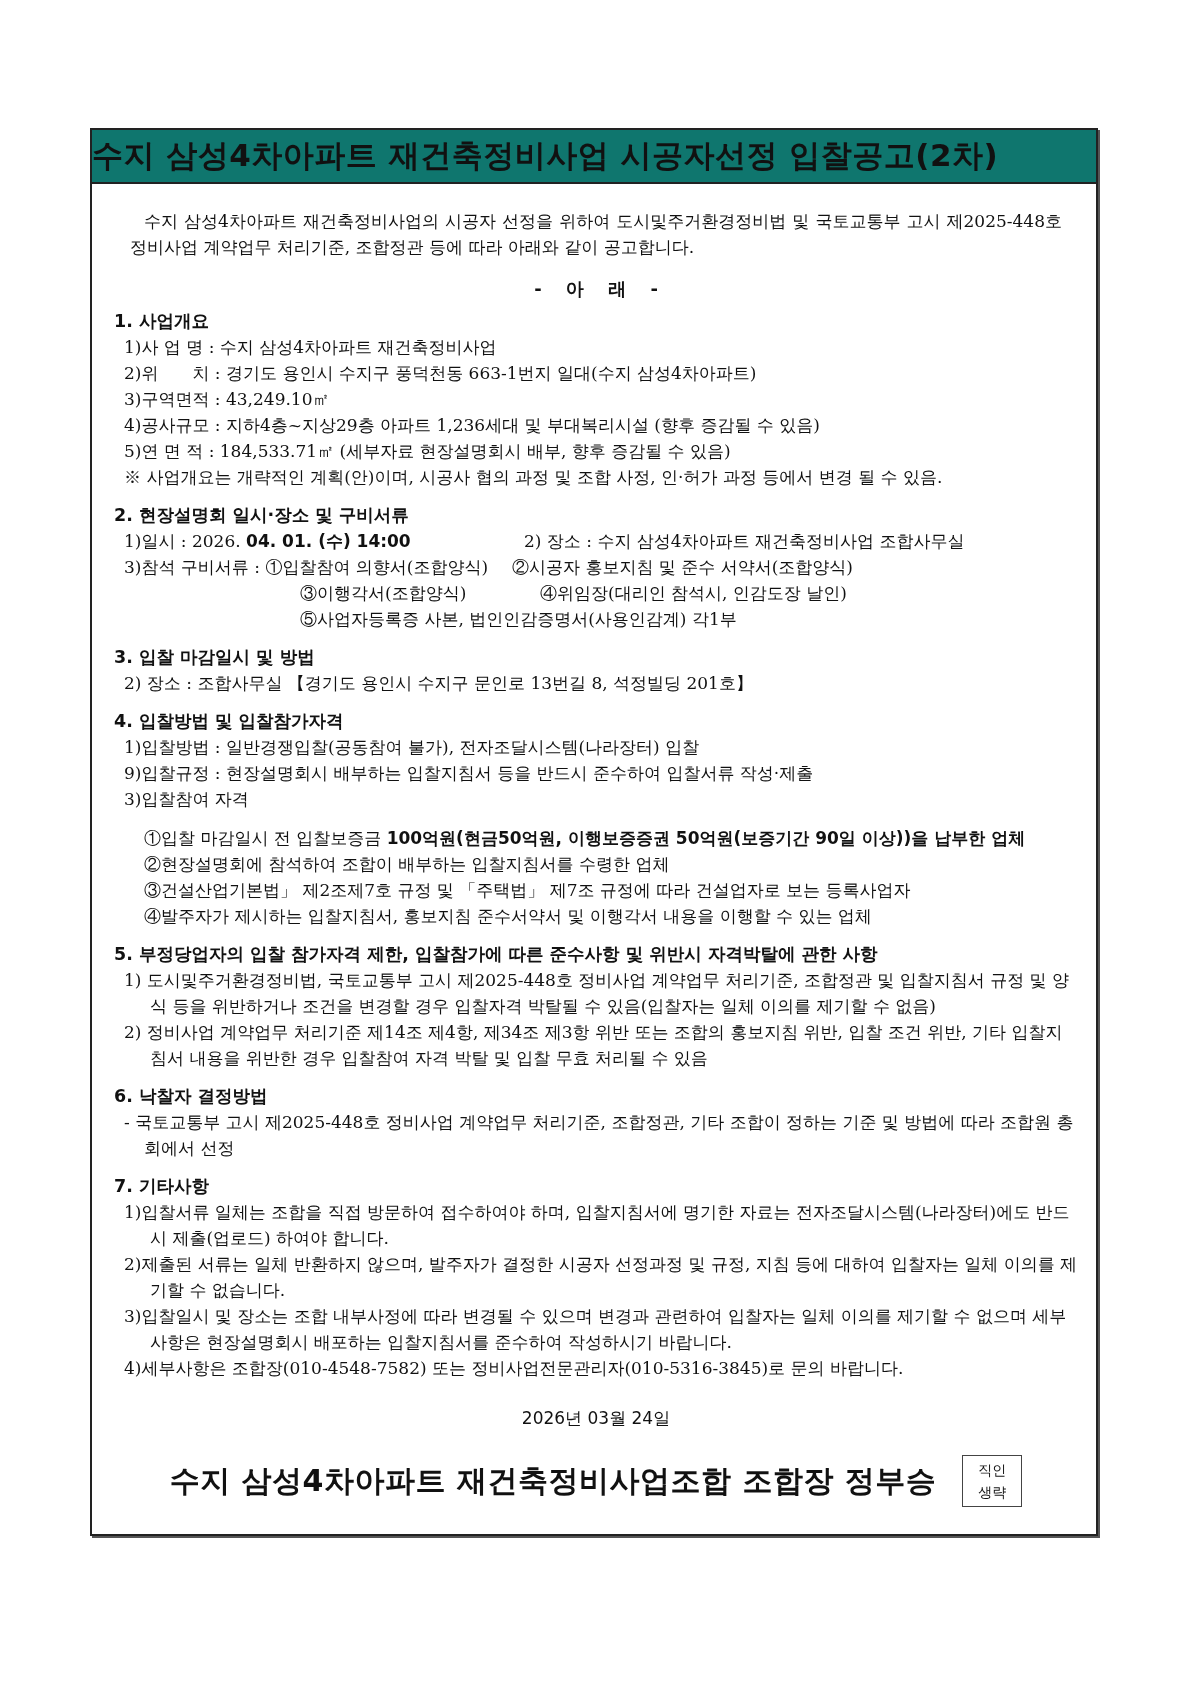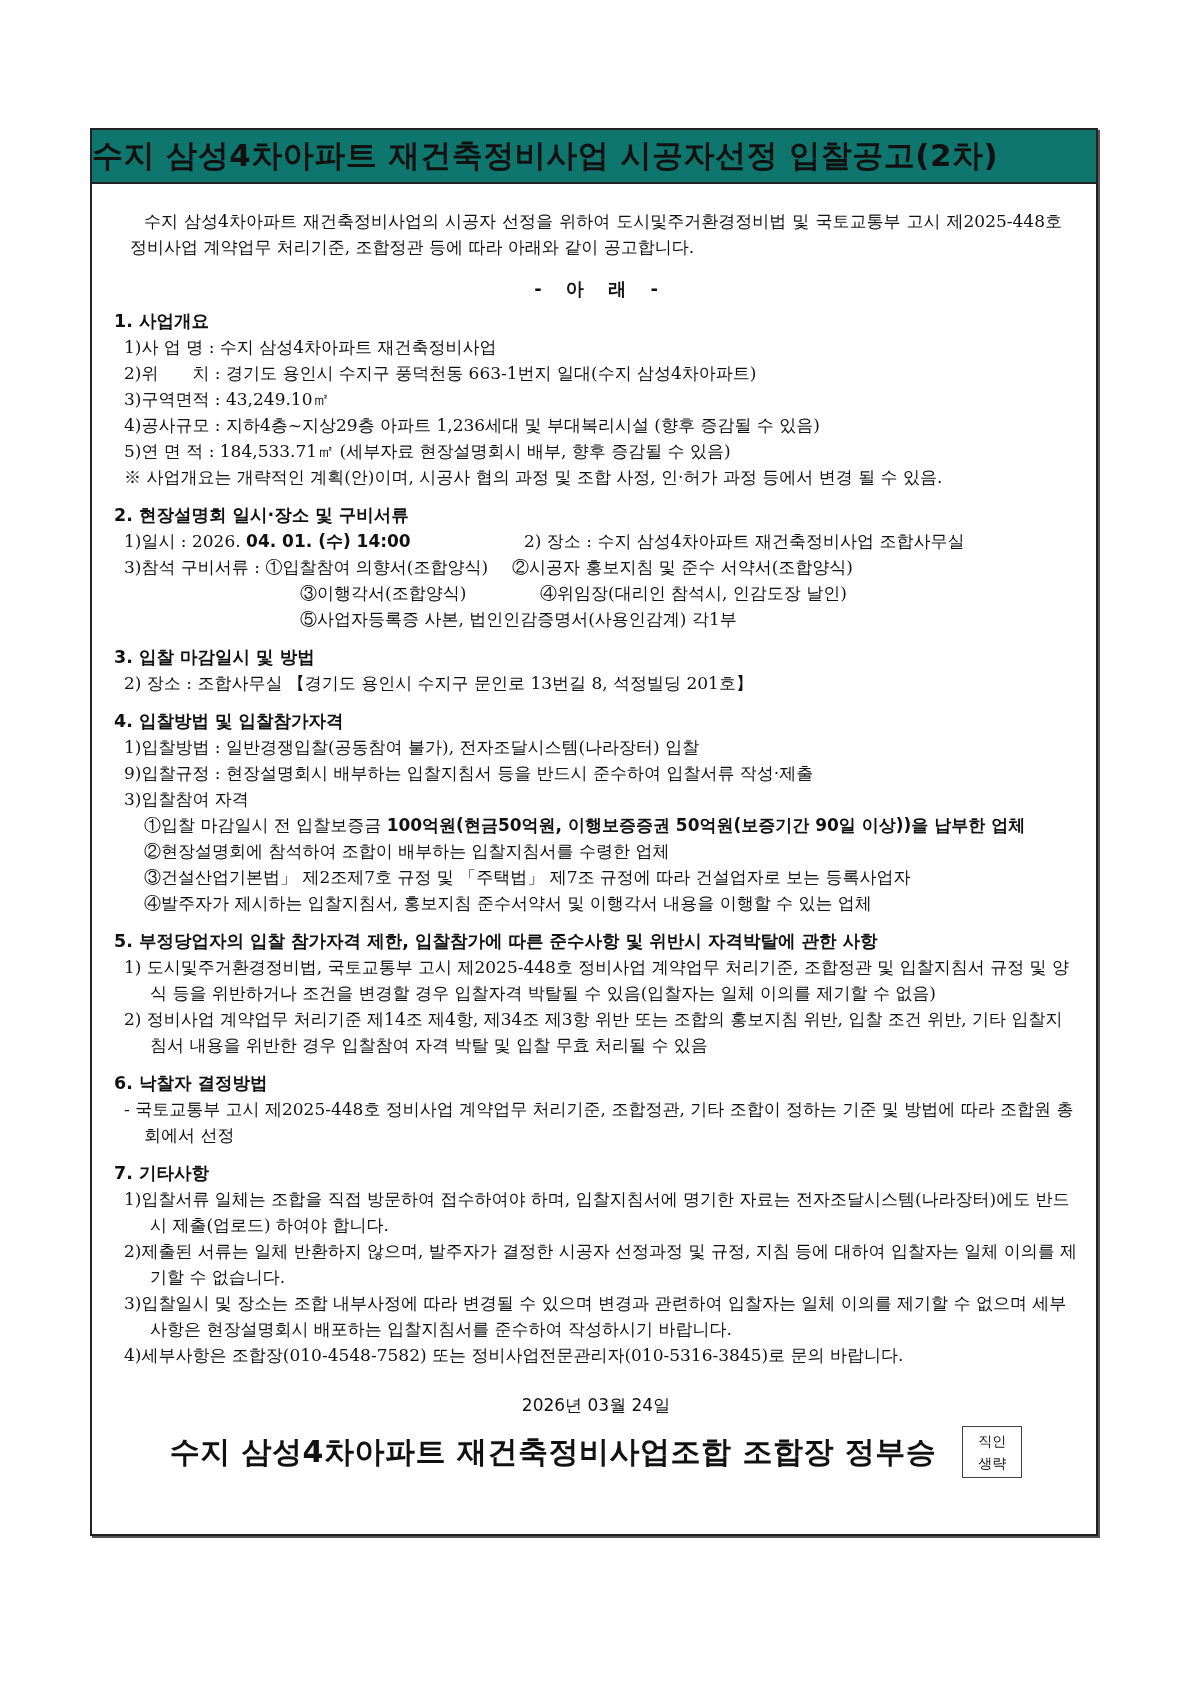--- a/index.html
+++ b/index.html
@@ -14,28 +14,28 @@
     font-family:"DejaVu Sans","Liberation Sans",sans-serif; font-weight:bold; font-size:31px; letter-spacing:0.5px;
   }
   .content { padding:8px 18px 0 22px; font-size:17px; line-height:26px; }
   .intro { text-indent:14px; margin:16px; text-align:justify; }
   .ahrae { text-align:center; font-family:"DejaVu Sans","Liberation Sans",sans-serif; font-weight:bold; font-size:18px; margin:6px 0 6px; word-spacing:18px; }
   .sec-head { font-family:"DejaVu Sans","Liberation Sans",sans-serif; font-weight:bold; font-size:17.5px; margin-top:12px; line-height:26px; }
   .sec-head.first { margin-top:2px; }
   .line { padding-left:10px; white-space:nowrap; }
   .line.wrap { white-space:normal; padding-left:36px; text-indent:-26px; }
   .line.sub { padding-left:30px; }
-  .line.sub.wrap { padding-left:52px; text-indent:-22px; }
+  .line.sub.wrap { padding-left:52px; text-indent:-22px;margin-top:13px; }
   .line.dash { white-space:normal; padding-left:30px; text-indent:-20px; }
   .indent-items { padding-left:186px; }
   .row2 { display:flex; }
   .row2 .c1 { width:400px; }
   .b { font-family:"DejaVu Sans","Liberation Sans",sans-serif; font-weight:bold; }
   .date { text-align:center; font-family:"DejaVu Sans","Liberation Sans",sans-serif; margin-top:24px; font-size:17px; }
-  .sign-row { display:flex; align-items:center; justify-content:center; margin-top:8px; position:relative; }
+  .sign-row { display:flex; align-items:center; justify-content:center; margin-top:24px; position:relative; }
   .sign { font-family:"DejaVu Sans","Liberation Sans",sans-serif; font-weight:bold; font-size:30px; letter-spacing:0.5px; }
   .seal { margin-left:26px; border:1px solid #444; width:60px; height:52px; font-size:14px; line-height:22px; text-align:center; padding-top:3px; box-sizing:border-box; }
 </style>
 </head>
 <body>
 
 <div class="frame">
   <div class="title-bar">
       <span>수지 삼성4차아파트 재건축정비사업 시공자선정 입찰공고(2차)</span>
     </div>

